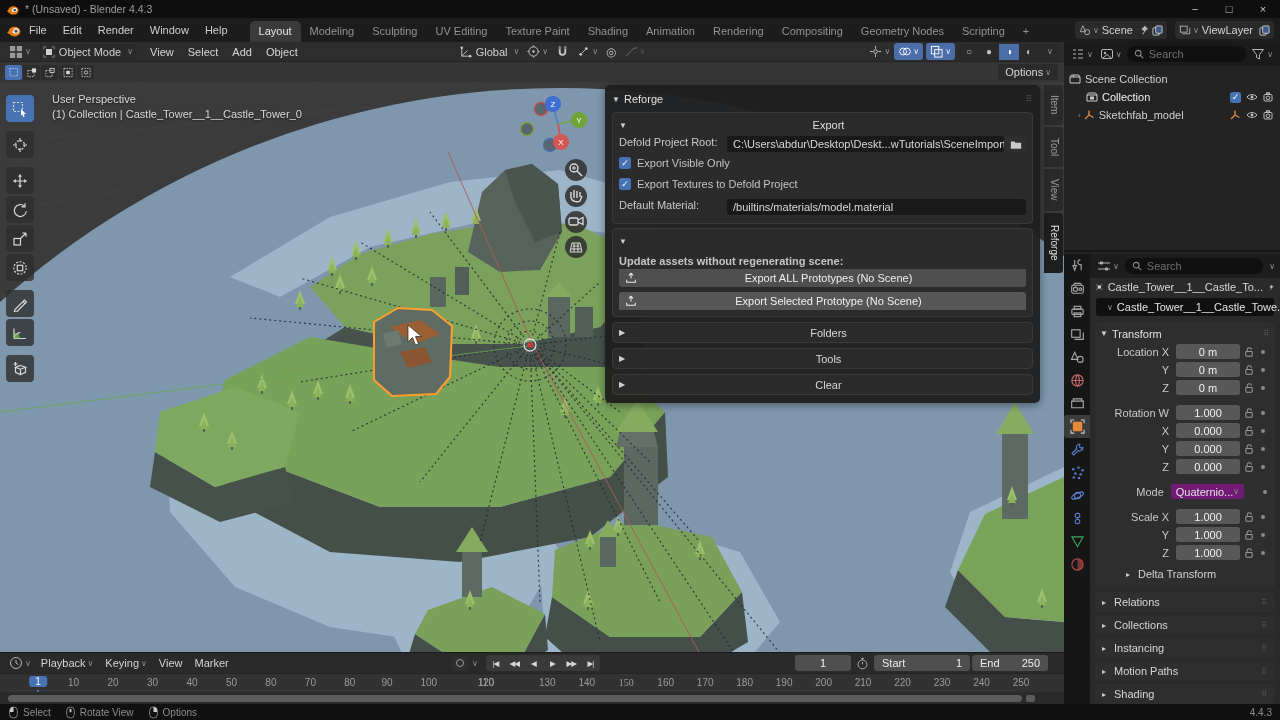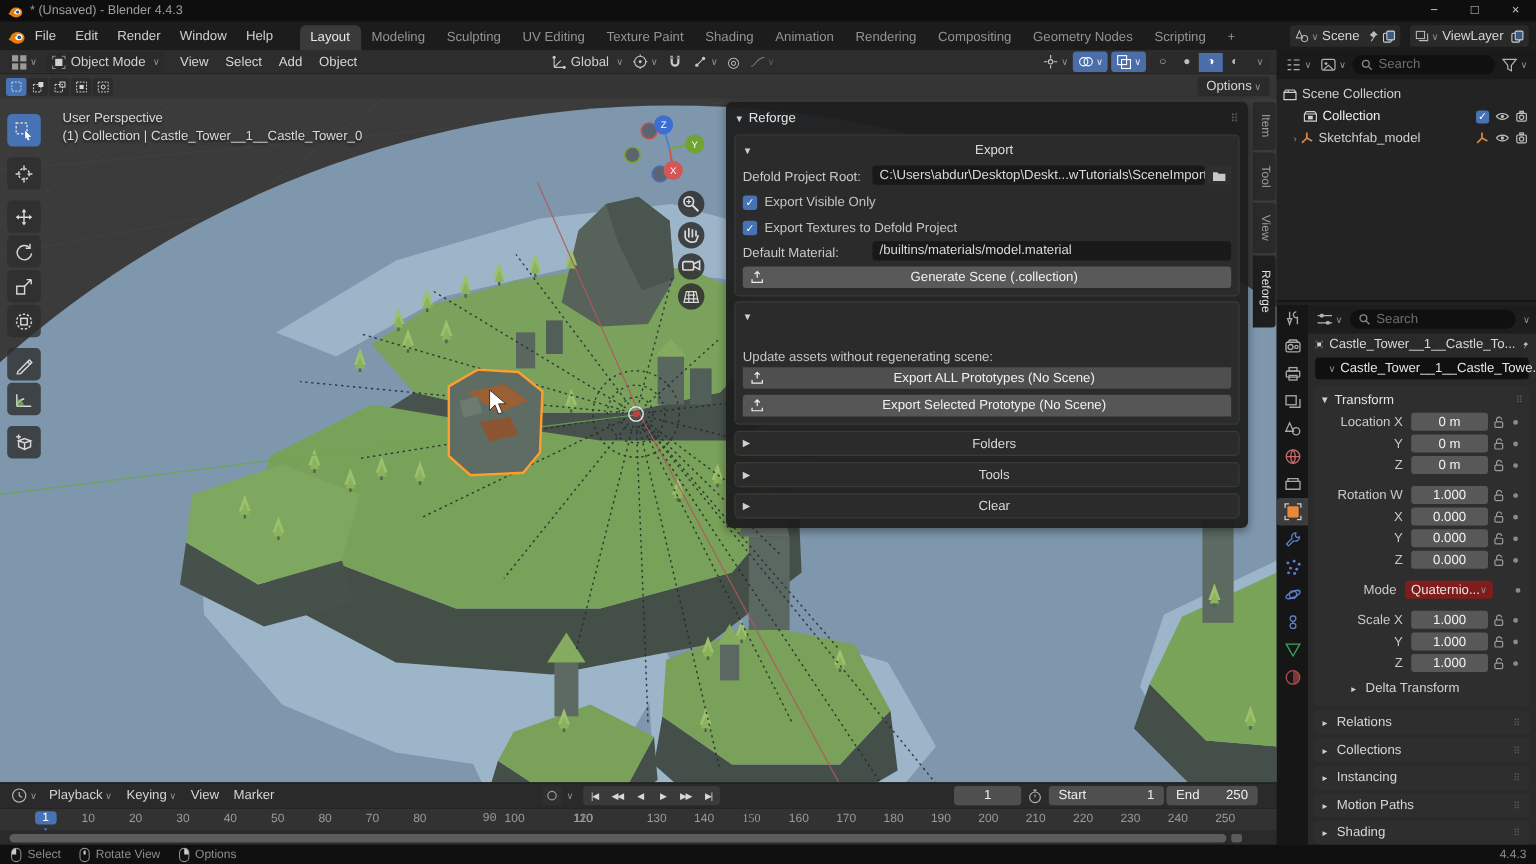--- a/index.html
+++ b/index.html
@@ -73,34 +73,34 @@
   .side-tab.active { background:#1e1e1e; color:#e0e0e0; }
 
   
   .reforge { position:absolute; left:605px; top:43px; width:435px; background:#1e1e1ef2;
              border-radius:5px; padding:5px 7px 8px; box-shadow:0 2px 8px rgba(0,0,0,.4); }
   .rf-head { display:flex; align-items:center; height:18px; color:#e2e2e2; }
   .rf-grip { margin-left:auto; color:#5e5e5e; font-size:9px; letter-spacing:1px; }
   .rf-box { background:#2b2b2b; border:1px solid #3a3a3a; border-radius:4px; padding:4px 6px 6px; margin-top:4px; }
   .rf-box-head { display:flex; align-items:center; height:16px; }
   .rf-box-title { flex:1; text-align:center; color:#dedede; }
-  .rf-row { display:flex; align-items:flex-end; height:18px; margin-top:3px; }
+  .rf-row { display:flex; align-items:flex-start; height:18px; margin-top:3px; }
   .rf-label { width:108px; color:#c9c9c9; }
   .rf-field { flex:1; background:#191919; border-radius:3px; height:16px; display:flex;
               align-items:center; padding:0 6px; color:#d9d9d9; overflow:hidden; white-space:nowrap; }
   .rf-folder { width:20px; height:16px; background:#2f2f2f; border-radius:3px; margin-left:2px;
                display:flex; align-items:center; justify-content:center; }
   .cb { width:12px; height:12px; background:#4772b3; border-radius:2.5px; display:flex;
         align-items:center; justify-content:center; color:#fff; font-size:9px; margin-right:6px; }
   .rf-btn { display:flex; align-items:center; background:#595959; border-radius:3px; height:18px;
             margin-top:5px; padding:0 6px; color:#f0f0f0; }
   .rf-btn .rf-btn-label { flex:1; text-align:center; }
   .rf-btn.mid { background:#4f4f4f; margin-top:1px; border-radius:0 0 3px 3px; }
   .rf-btn.first { border-radius:3px 3px 0 0; margin-top:5px; }
-  .rf-desc { color:#c6c6c6; margin:20px 0 2px; }
+  .rf-desc { color:#c6c6c6; margin:6px 0 2px;font-weight:bold; }
   .rf-collapsed { background:#2b2b2b; border:1px solid #3a3a3a; border-radius:4px; height:21px;
                   margin-top:5px; display:flex; align-items:center; padding:0 6px; }
   .rf-collapsed .rf-box-title { color:#d8d8d8; }
   .tri { font-size:8px; color:#cfcfcf; width:12px; }
 
   
   .outliner { position:absolute; top:0; left:0; right:0; height:210px; background:#232323;
               border-bottom:2px solid #151515; }
   .ol-head { height:24px; background:#1a1a1a; display:flex; align-items:center; padding:0 5px; gap:3px; }
   .searchbox { flex:1; background:#101010; border-radius:9px; height:16px; display:flex;
@@ -121,21 +121,21 @@
   .crumb { display:flex; align-items:center; height:18px; padding:2px 6px; color:#d8d8d8; gap:5px; }
   .obj-field { margin:2px 6px; background:#101010; border-radius:3px; height:18px; display:flex;
                align-items:center; padding:0 5px; gap:4px; color:#e4e4e4; }
   .panel { background:#2e2e2e; border-radius:4px; margin:6px 5px 0; padding:3px 5px 6px; }
   .panel-head { display:flex; align-items:center; height:17px; color:#e0e0e0; }
   .trow { display:flex; align-items:center; height:17px; margin-top:1px; }
   .trow.gap { margin-top:8px; }
   .t-label { width:76px; text-align:right; padding-right:7px; color:#c9c9c9; }
   .t-field { width:64px; background:#585858; border-radius:2.5px; height:15px; display:flex;
              align-items:center; justify-content:center; color:#f2f2f2; }
-  .t-drop { width:78px; background:#7f1d1d; border-radius:2.5px; height:15px; display:flex;
+  .t-drop { width:78px; background:#701a75; border-radius:2.5px; height:15px; display:flex;
             align-items:center; padding:0 5px; color:#e2e2e2;justify-content:center; }
   .t-lock { width:18px; display:flex; justify-content:center; }
   .t-dot { width:10px; display:flex; justify-content:center; }
   .t-dot i { width:4px; height:4px; border-radius:50%; background:#8b8b8b; }
   .sect { background:#2e2e2e; border-radius:4px; margin:3px 5px 0; height:20px; display:flex;
           align-items:center; padding:0 7px; color:#d6d6d6; }
   .sect .rf-grip { font-size:8px; }
   .delta { display:flex; align-items:center; height:18px; margin:4px 0 0 26px; color:#d2d2d2; }
 
   
@@ -671,27 +671,20 @@
         <div class="rf-row">
           <span class="cb">✓</span>
           <span>Export Textures to Defold Project</span>
         </div>
         <div class="rf-row">
           <span class="rf-label">Default Material:</span>
           <div class="rf-field">
             <span>/builtins/materials/model.material</span>
           </div>
         </div>
-        <div class="rf-btn">
-          <svg width="12" height="12" viewBox="0 0 14 14">
-            <path d="M7 1.5v6M4.5 4 7 1.5 9.5 4" stroke="#eee" fill="none" stroke-width="1.2"></path>
-            <path d="M2 9v3h10V9" stroke="#eee" fill="none" stroke-width="1.2"></path>
-          </svg>
-          <span class="rf-btn-label">Generate Scene (.collection)</span>
-        </div>
       </div>
 
       <div class="rf-box">
         <div class="rf-box-head">
           <span class="tri">▼</span>
         </div>
         <div class="rf-desc">Update assets without regenerating scene:</div>
         <div class="rf-btn mid">
           <svg width="12" height="12" viewBox="0 0 14 14">
             <path d="M7 1.5v6M4.5 4 7 1.5 9.5 4" stroke="#eee" fill="none" stroke-width="1.2"></path>
@@ -777,21 +770,21 @@
         <div class="playhead" style="left:37px"></div>
       <span class="tick cur" style="left: 38px;">1</span>
           <span class="tick" style="left: 73.5301px;">10</span>
           <span class="tick" style="left: 113.008px;">20</span>
           <span class="tick" style="left: 152.486px;">30</span>
           <span class="tick" style="left: 191.964px;">40</span>
           <span class="tick" style="left: 231.442px;">50</span>
           <span class="tick" style="left: 270.92px;">80</span>
           <span class="tick" style="left: 310.398px;">70</span>
           <span class="tick" style="left: 349.876px;">80</span>
-          <span class="tick" style="left: 408px; font-family: Liberation Mono, monospace;">90</span>
+          <span class="tick" style="left: 387px;">90</span>
           <span class="tick" style="left: 428.831px;">100</span>
           <span class="tick" style="left: 486px;">110</span>
           <span class="tick" style="left: 486px;">120</span>
           <span class="tick" style="left: 547.265px;">130</span>
           <span class="tick" style="left: 586.743px;">140</span>
           <span class="tick" style="left: 626.221px; font-family: Liberation Serif, serif;">150</span>
           <span class="tick" style="left: 665.699px;">160</span>
           <span class="tick" style="left: 705.177px;">170</span>
           <span class="tick" style="left: 744.655px;">180</span>
           <span class="tick" style="left: 784.133px;">190</span>

